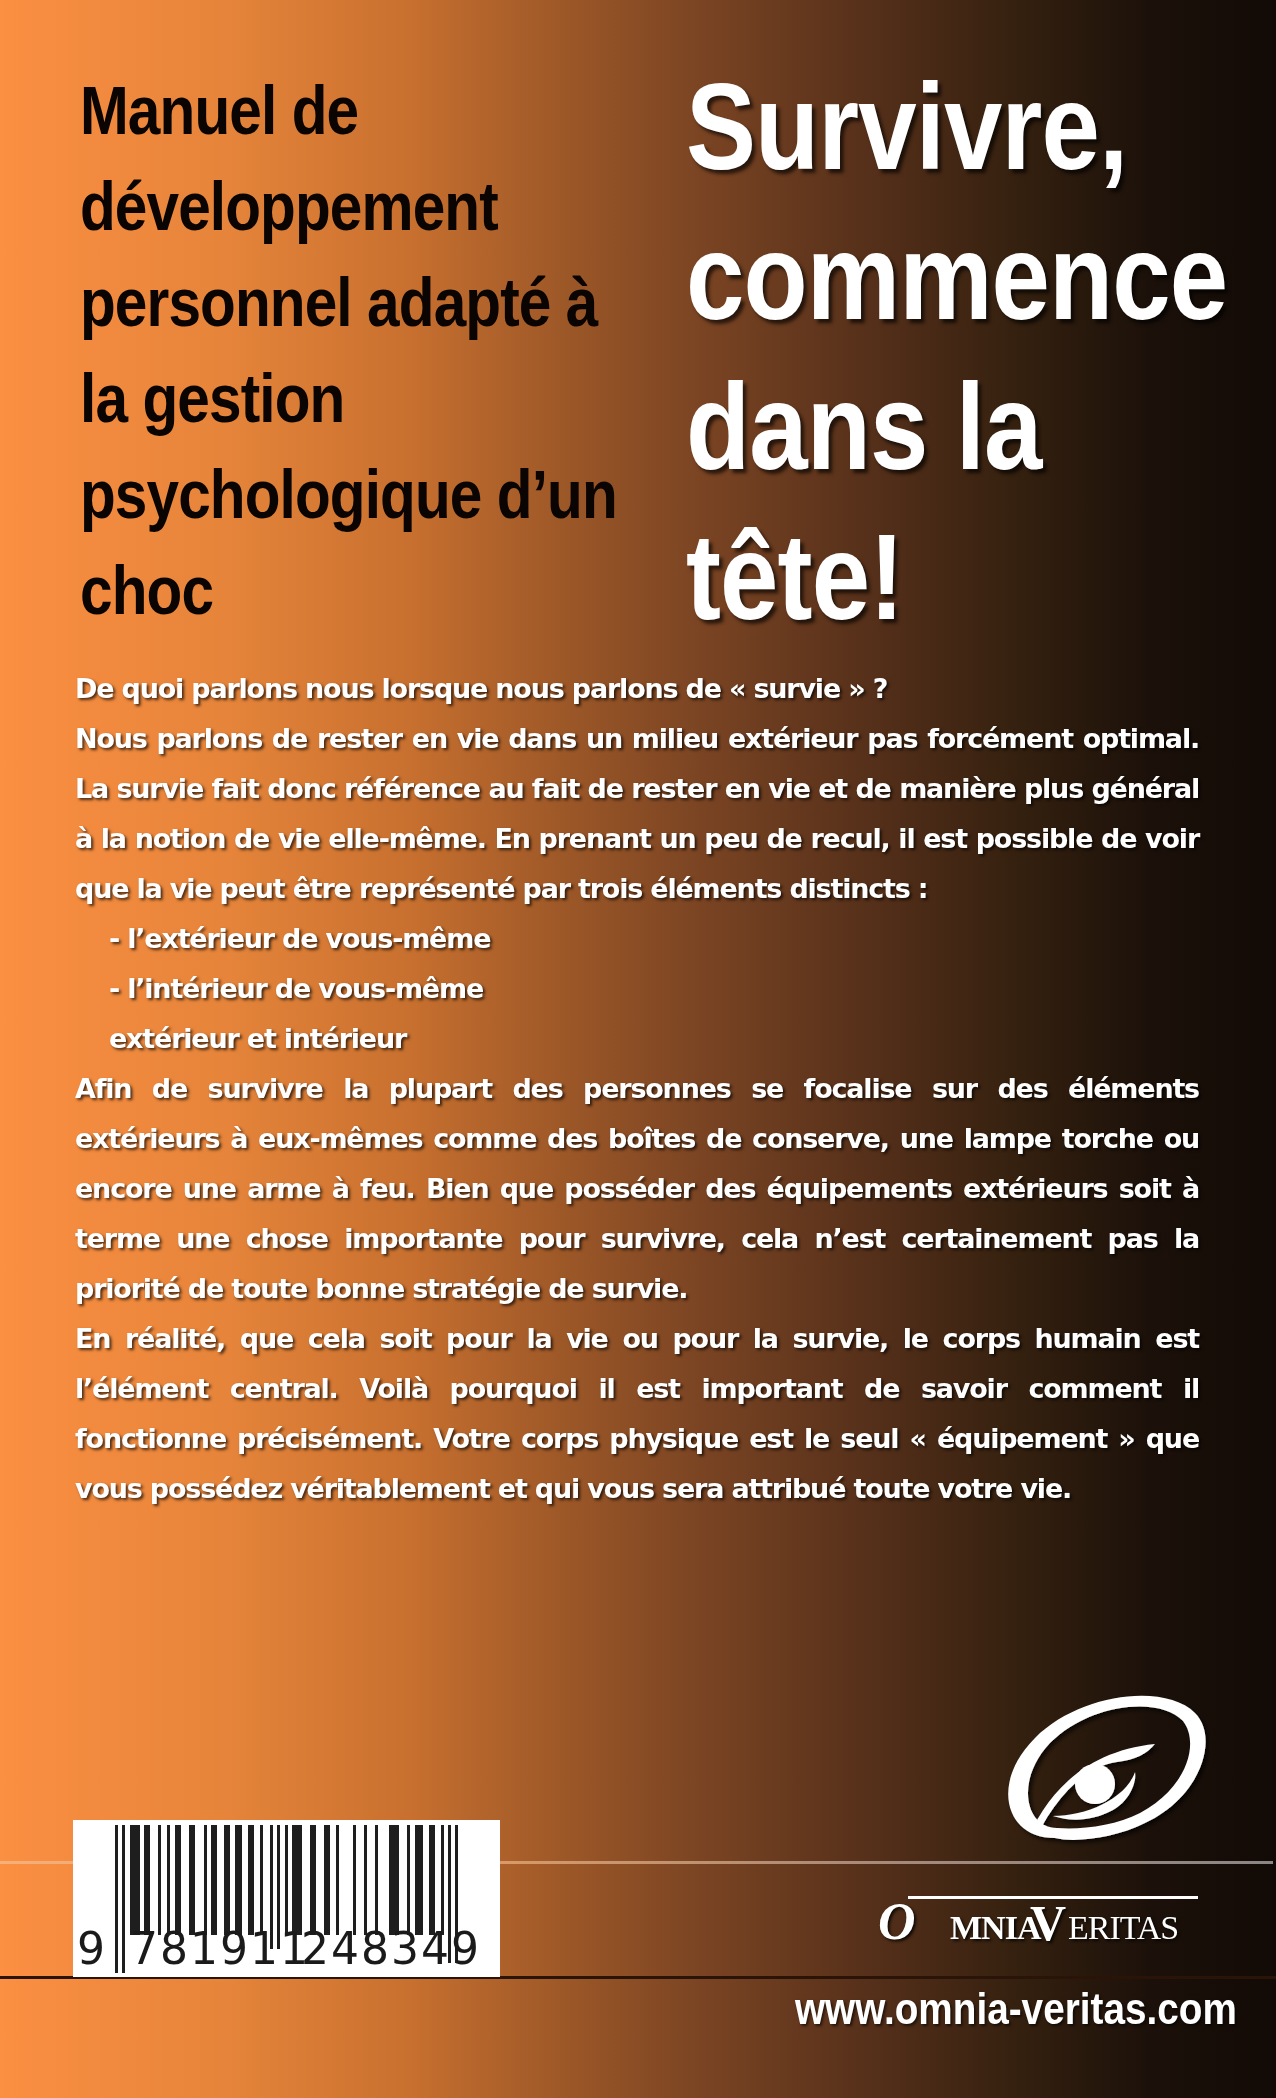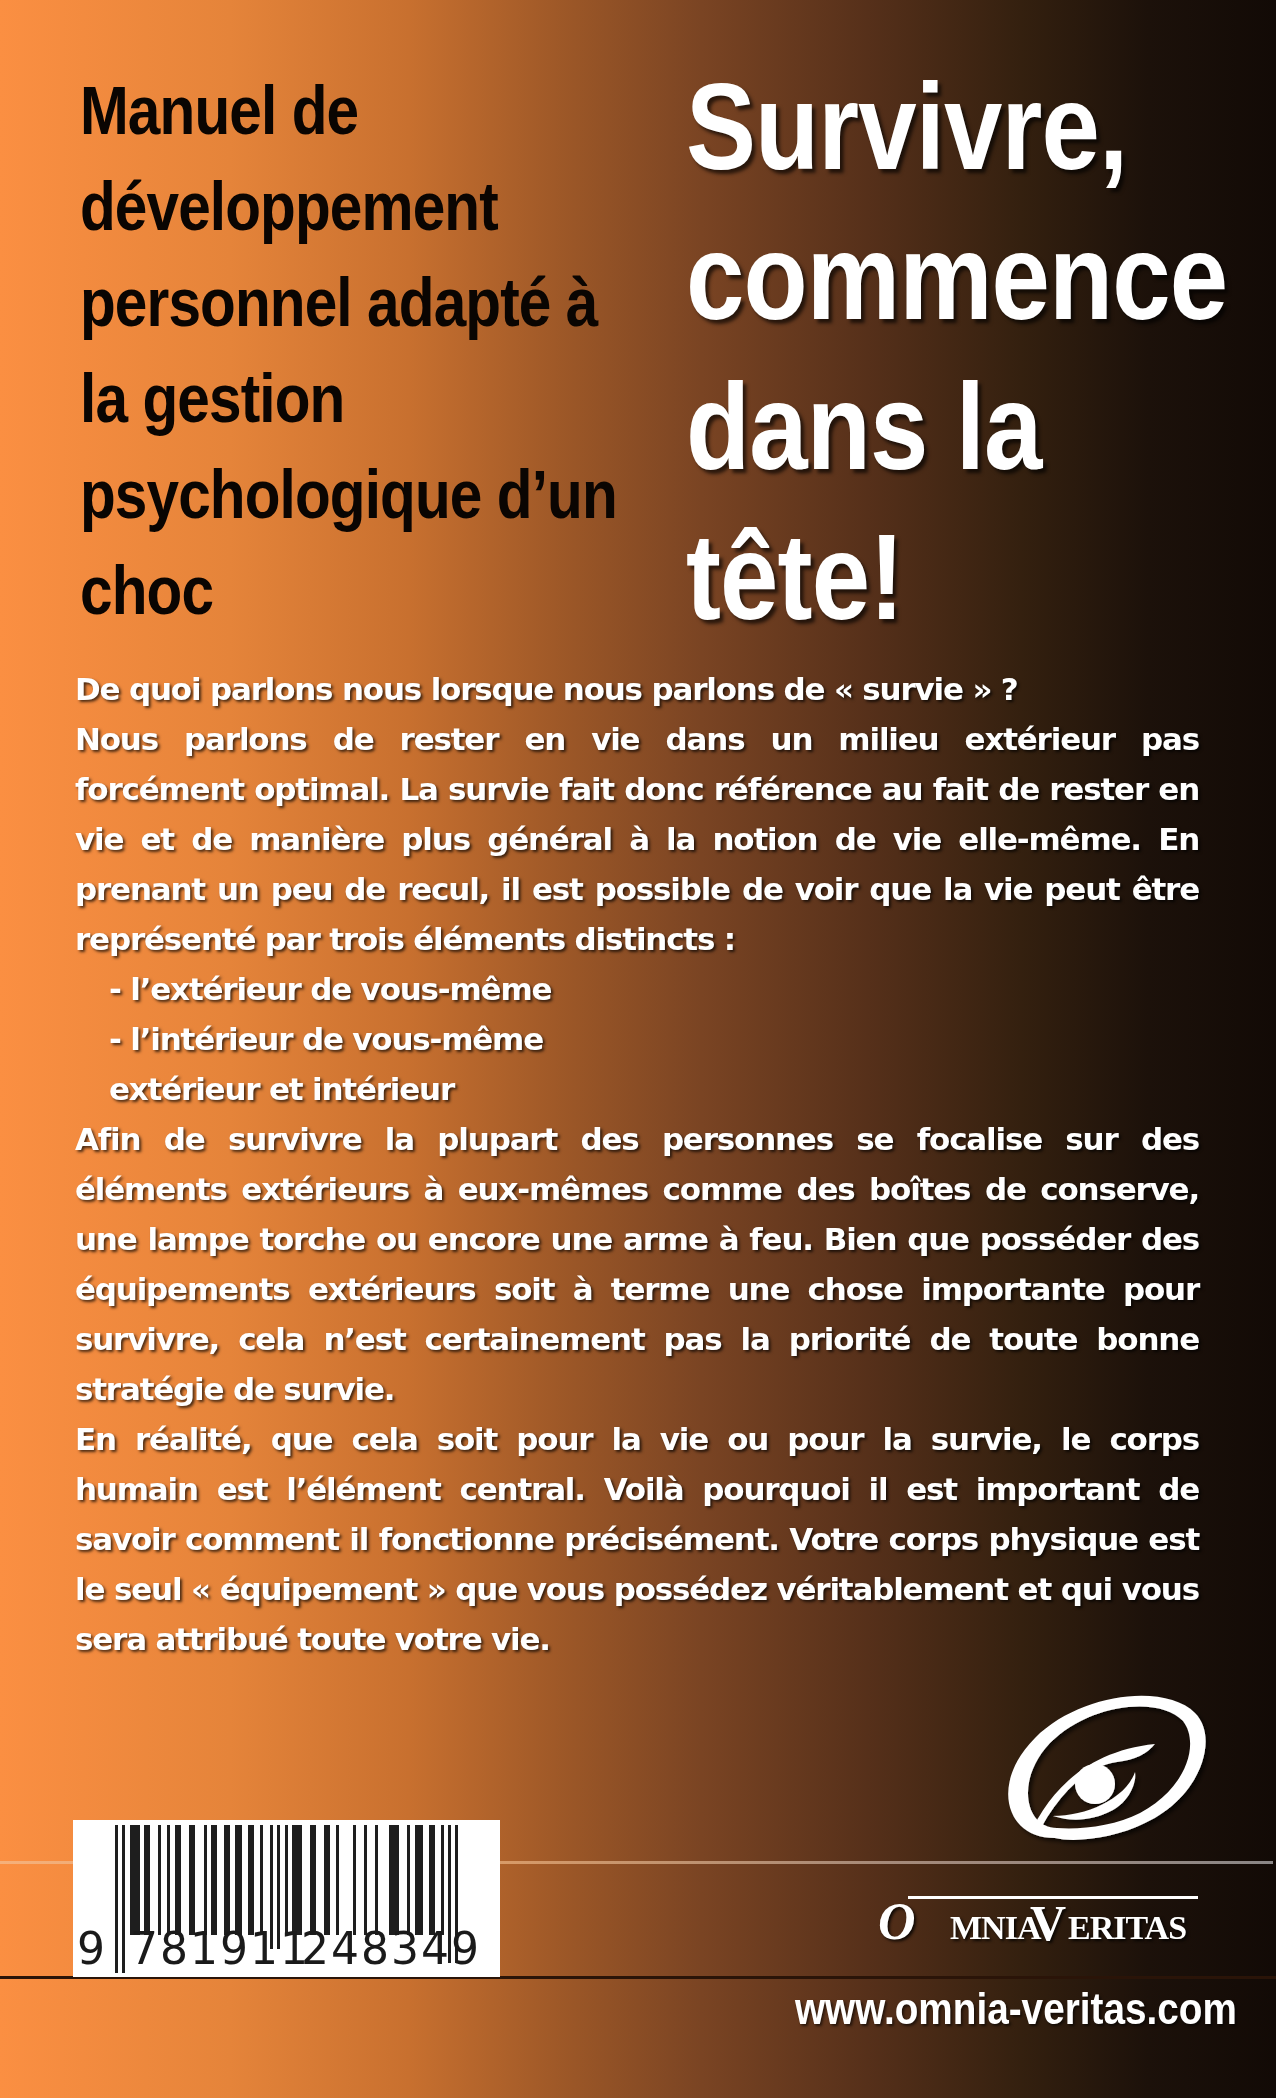--- a/index.html
+++ b/index.html
@@ -55,21 +55,21 @@
     .main-title span { display: block; white-space: nowrap; }
 
     
     .body-text {
       position: absolute;
       left: 75px;
       top: 664px;
       width: 1124px;
       font-family: "DejaVu Sans", sans-serif;
       font-weight: 700;
-      font-size: 31px;
+      font-size: 27px;
       line-height: 50px;
       color: #ffffff;
       text-shadow: 2px 2px 3px rgba(0,0,0,0.7);
       letter-spacing: -1.2px;
     }
     .body-text p { text-align: justify; text-align-last: left; }
     .body-text .bullet { padding-left: 34px; text-align: left; }
     .body-text .bullet-cont { padding-left: 34px; text-align: right; }
     .body-text .single { text-align: left; }
 
@@ -153,21 +153,21 @@
       position: absolute;
       left: 152px; top: 6px;
       font-size: 50px;
       font-weight: 700;
       line-height: 50px;
     }
     .wordmark .rest2 {
       position: absolute;
       left: 190px; top: 18px;
       font-size: 34px;
-      font-weight: 700;
+      font-weight: 400;
       line-height: 36px;
       letter-spacing: -1px;
     }
     .website {
       position: absolute;
       left: 795px; top: 1984px;
       font-family: "Liberation Sans", sans-serif;
       font-weight: 700;
       font-size: 44px;
       line-height: 50px;

